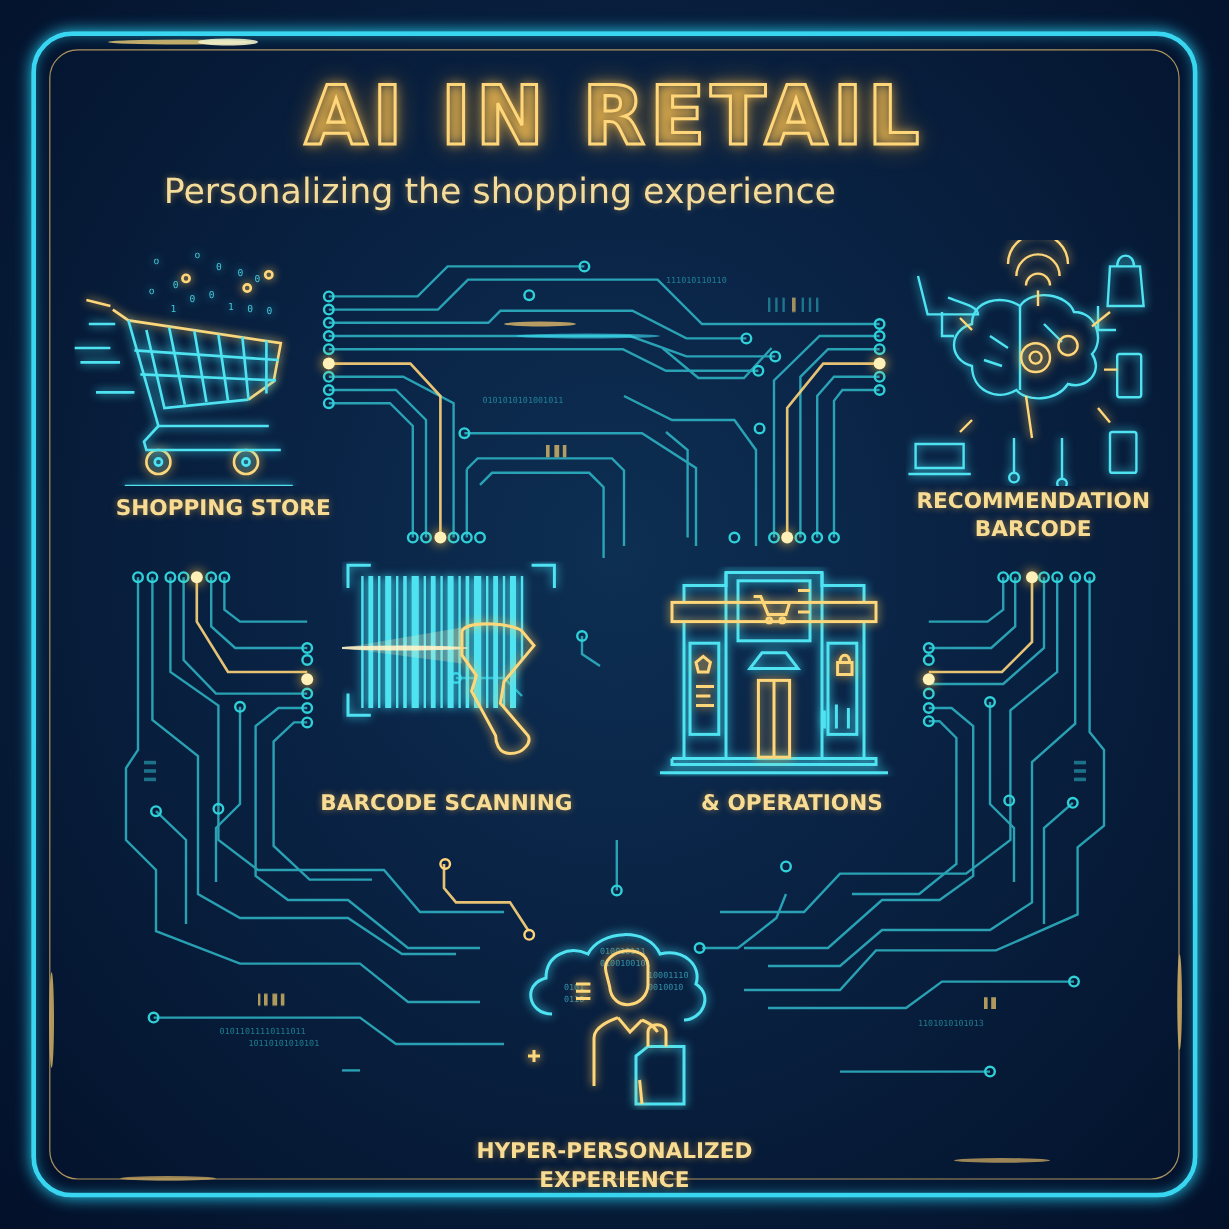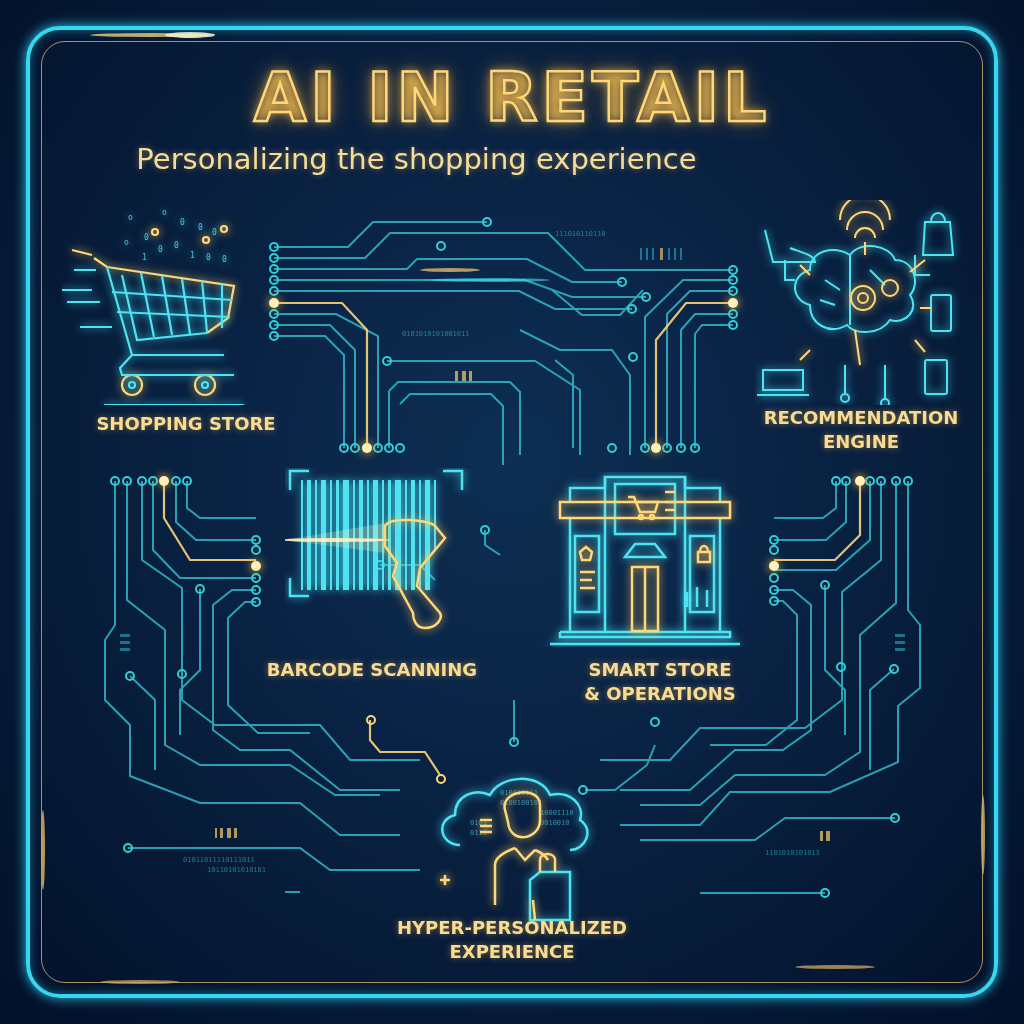--- a/index.html
+++ b/index.html
@@ -313,21 +313,21 @@
         <circle cx="108" cy="98" r="5"></circle>
       <circle cx="135" cy="88" r="8"></circle>
       <path d="M85 20 A25 25 0 0 1 135 20 M92 30 A17 17 0 0 1 128 30 M100 38 A9 9 0 0 1 120 38"></path>
       <path d="M110 42 V55"></path>
       <path d="M155 72 L170 60 M165 108 L176 108 M160 140 L170 152 M55 150 L45 160 M45 65 L55 75"></path>
       <path d="M100 130 L105 165"></path>
     </g>
   </svg>
   <div class="label" style="left:736px;top:406px;width:250px">
     <span>RECOMMENDATION</span>
-    <span>ENGINE</span>
+    <span>BARCODE</span>
   </div>
 
   <svg class="icon" style="left:285px;top:468px" width="200" height="180">
     <g class="neon-c" fill="none" stroke="#4fe3f2" stroke-width="2.5">
       <path d="M5 22 V3 H24 M158 3 H177 V22 M5 110 V128 H24"></path>
     </g>
     <g class="neon-c" fill="#4fe3f2">
       <rect x="16" y="12" width="2" height="110"></rect>
         <rect x="22" y="12" width="4" height="110"></rect>
       <rect x="30" y="12" width="2" height="110"></rect>
@@ -376,21 +376,20 @@
         <circle cx="112" cy="45" r="2"></circle>
       <rect x="92" y="95" width="26" height="64"></rect>
       <path d="M105 95 V159"></path>
       <path d="M40 80 L46 75 L52 80 L50 88 H42 Z"></path>
       <path d="M158 80 V90 H170 V80 Z M160 80 C160 72 168 72 168 80"></path>
       <path d="M40 100 H55 M40 108 H52 M40 116 H55"></path>
       <path d="M125 20 H135 M125 30 H135 M125 38 H135"></path>
     </g>
   </svg>
   <div class="label" style="left:545px;top:658px;width:230px">
-    <span>SMART STORE</span>
     <span>&amp; OPERATIONS</span>
   </div>
 
   <svg class="icon" style="left:430px;top:760px" width="170" height="165">
     <g class="neon-c" fill="none" stroke="#4fe3f2" stroke-width="2.5">
       <path d="M30 85 C10 85 5 60 25 55 C25 35 45 28 60 35 C70 15 110 12 120 35 C140 30 155 45 150 60 C165 70 155 90 140 90"></path>
       <path d="M100 120 L110 112 H140 V160 H100 Z"></path>
     </g>
     <g font-family="DejaVu Sans Mono, monospace" font-size="7" fill="#4fe3f2" opacity="0.55">
       <text x="70" y="35">010010111</text>
@@ -402,18 +401,18 @@
     </g>
     <g class="neon-g" fill="none" stroke="#ffd77a" stroke-width="2.5">
       <path d="M50 60 H62 M50 66 H62 M50 72 H62"></path>
       <path d="M75 50 C70 30 110 25 110 45 V60 C110 80 80 85 78 62 Z"></path>
       <path d="M85 88 L95 100 L105 90 M65 145 V105 C65 95 80 90 85 88 M105 90 C110 92 115 95 118 100"></path>
       <path d="M110 112 V100 C110 92 125 92 125 100 V112"></path>
       <path d="M10 120 H20 M15 115 V125"></path>
       <path d="M103 140 L105 160"></path>
     </g>
   </svg>
-  <div class="label" style="left:372px;top:916px;width:280px">
+  <div class="label" style="left:372px;top:948px;width:280px">
     <span>HYPER-PERSONALIZED</span>
     <span>EXPERIENCE</span>
   </div>
 
 </div>
 
 </body></html>

